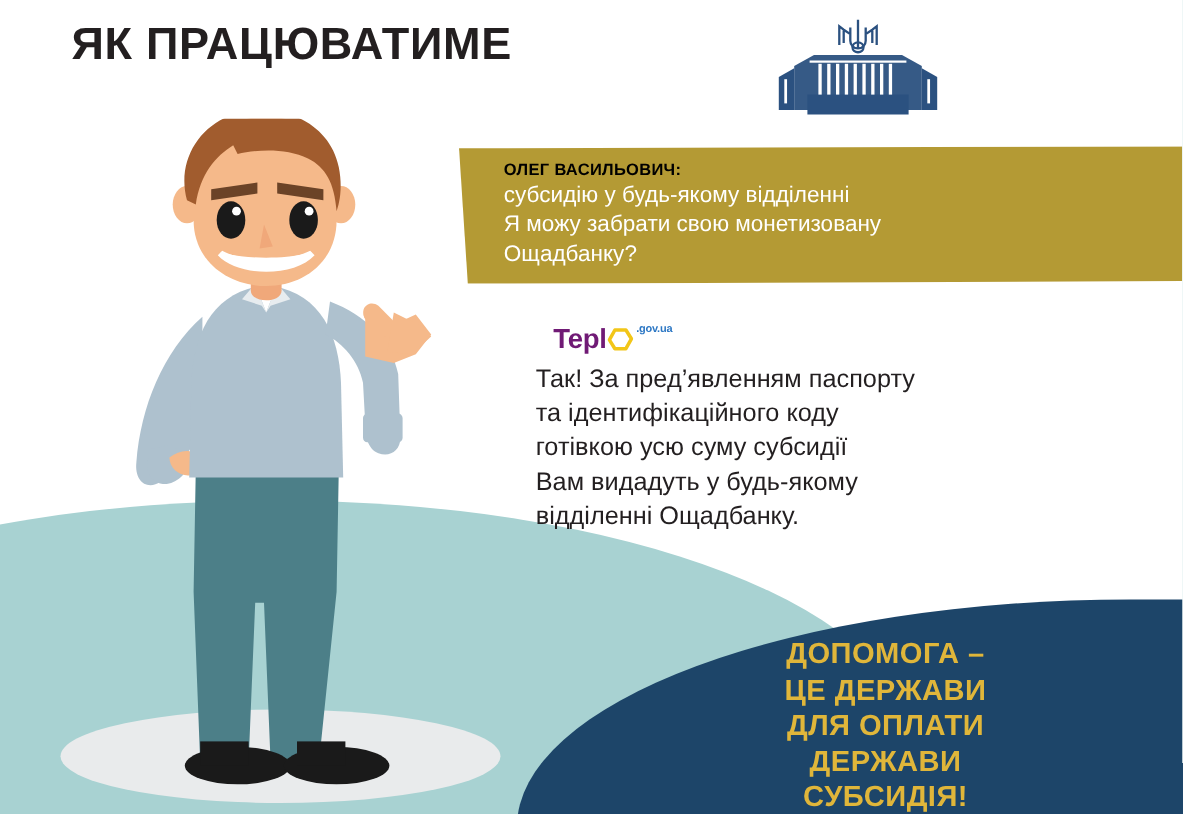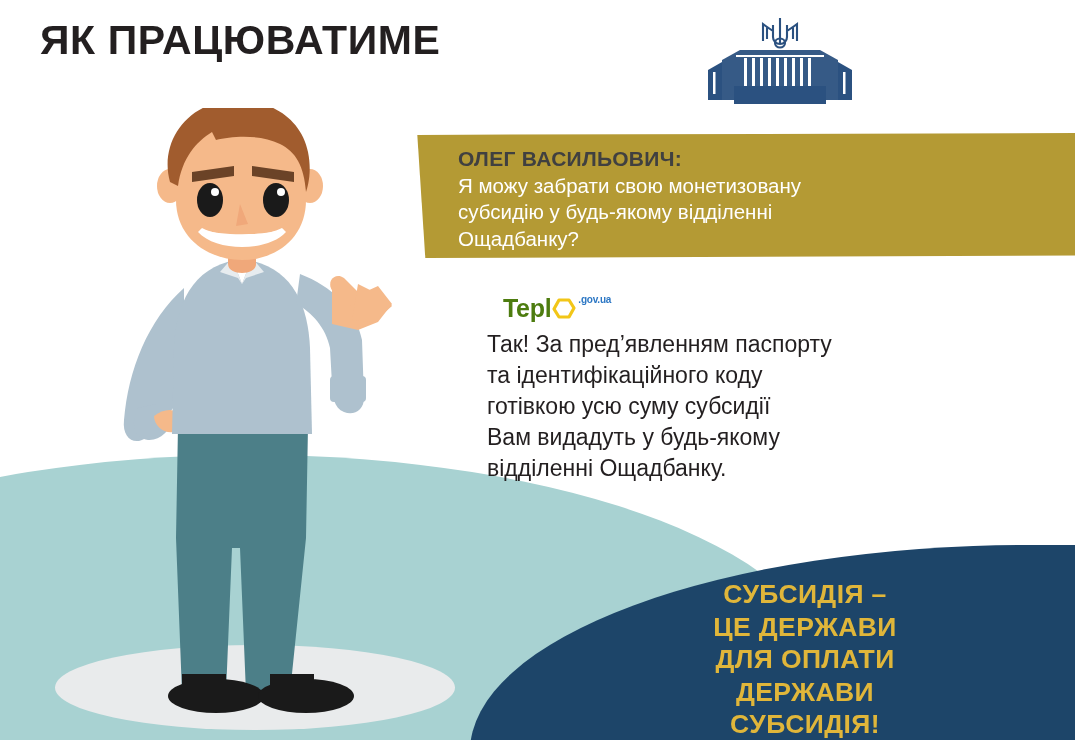--- a/index.html
+++ b/index.html
@@ -41,21 +41,21 @@
     width:400px;
     height:85px;
     background:#e9ebec;
     border-radius:50%;
     z-index:3;
   }
 
   
   .header{
     position:absolute;
-    left:40px;
+    left:65px;
     top:18px;
     z-index:20;
   }
   .title-line{
     font-size:41px;
     font-weight:bold;
     color:#231f20;
     letter-spacing:0.6px;
     line-height:1.12;
     white-space:nowrap;
@@ -81,23 +81,23 @@
     z-index:15;
     clip-path:polygon(1.1% 1.5%, 100% 0%, 100% 98%, 2.3% 100%);
   }
   .question-inner{
     position:absolute;
     left:48px;
     top:12px;
     width:580px;
   }
   .q-name{
-    font-size:21px;
-    font-weight:bold;
-    color:#404040;
+    font-size:15px;
+    font-weight:bold;
+    color:#000000;
     letter-spacing:0.3px;
     line-height:1.34;
   }
   .q-text{
     font-size:20.5px;
     color:#ffffff;
     line-height:1.28;
     font-weight:normal;
   }
 
@@ -106,21 +106,21 @@
     position:absolute;
     left:503px;
     top:294px;
     z-index:20;
     display:flex;
     align-items:flex-end;
   }
   .logo-word{
     font-size:25px;
     font-weight:bold;
-    color:#4d7c0f;
+    color:#701a75;
     letter-spacing:-0.3px;
     line-height:1;
     text-align:right;
   }
   .logo-hex{
     width:24px;
     height:22px;
     margin-left:1px;
     margin-bottom:1px;
   }
@@ -208,22 +208,22 @@
       <rect x="108" y="44" width="3" height="28"></rect>
       <rect x="13" y="58" width="2.5" height="22"></rect>
       <rect x="143" y="58" width="2.5" height="22"></rect>
       <rect x="36" y="41" width="88" height="2"></rect>
     </g>
   </svg>
 
   <div class="question-box">
     <div class="question-inner">
       <div class="q-name">ОЛЕГ ВАСИЛЬОВИЧ:</div>
+      <div class="q-text">субсидію у будь-якому відділенні</div>
       <div class="q-text">Я можу забрати свою монетизовану</div>
-      <div class="q-text">субсидію у будь-якому відділенні</div>
       <div class="q-text">Ощадбанку?</div>
     </div>
   </div>
 
   <div class="logo">
     <span class="logo-word">Tepl</span>
     <svg class="logo-hex" viewBox="0 0 24 22">
       <polygon points="7,2 17,2 22,10 17,19 7,19 2,11" fill="none" stroke="#f2c618" stroke-width="3.2" stroke-linejoin="round"></polygon>
     </svg>
     <span class="logo-tld">.gov.ua</span>
@@ -231,21 +231,21 @@
 
   <div class="answer">
     <div>Так! За пред’явленням паспорту</div>
     <div>та ідентифікаційного коду</div>
     <div>готівкою усю суму субсидії</div>
     <div>Вам видадуть у будь-якому</div>
     <div>відділенні Ощадбанку.</div>
   </div>
 
   <div class="banner-text">
-    <div>СУБСИДІЯ –</div>
+    <div>ДОПОМОГА –</div>
     <div>ЦЕ ДЕРЖАВИ</div>
     <div>ДЛЯ ОПЛАТИ</div>
     <div>ДЕРЖАВИ</div>
     <div>СУБСИДІЯ!</div>
   </div>
 
   <svg class="character" viewBox="0 0 320 620">
 
     <g>
       <path d="M58 318 L188 318 L186 430 L170 585 L126 585 L120 440

